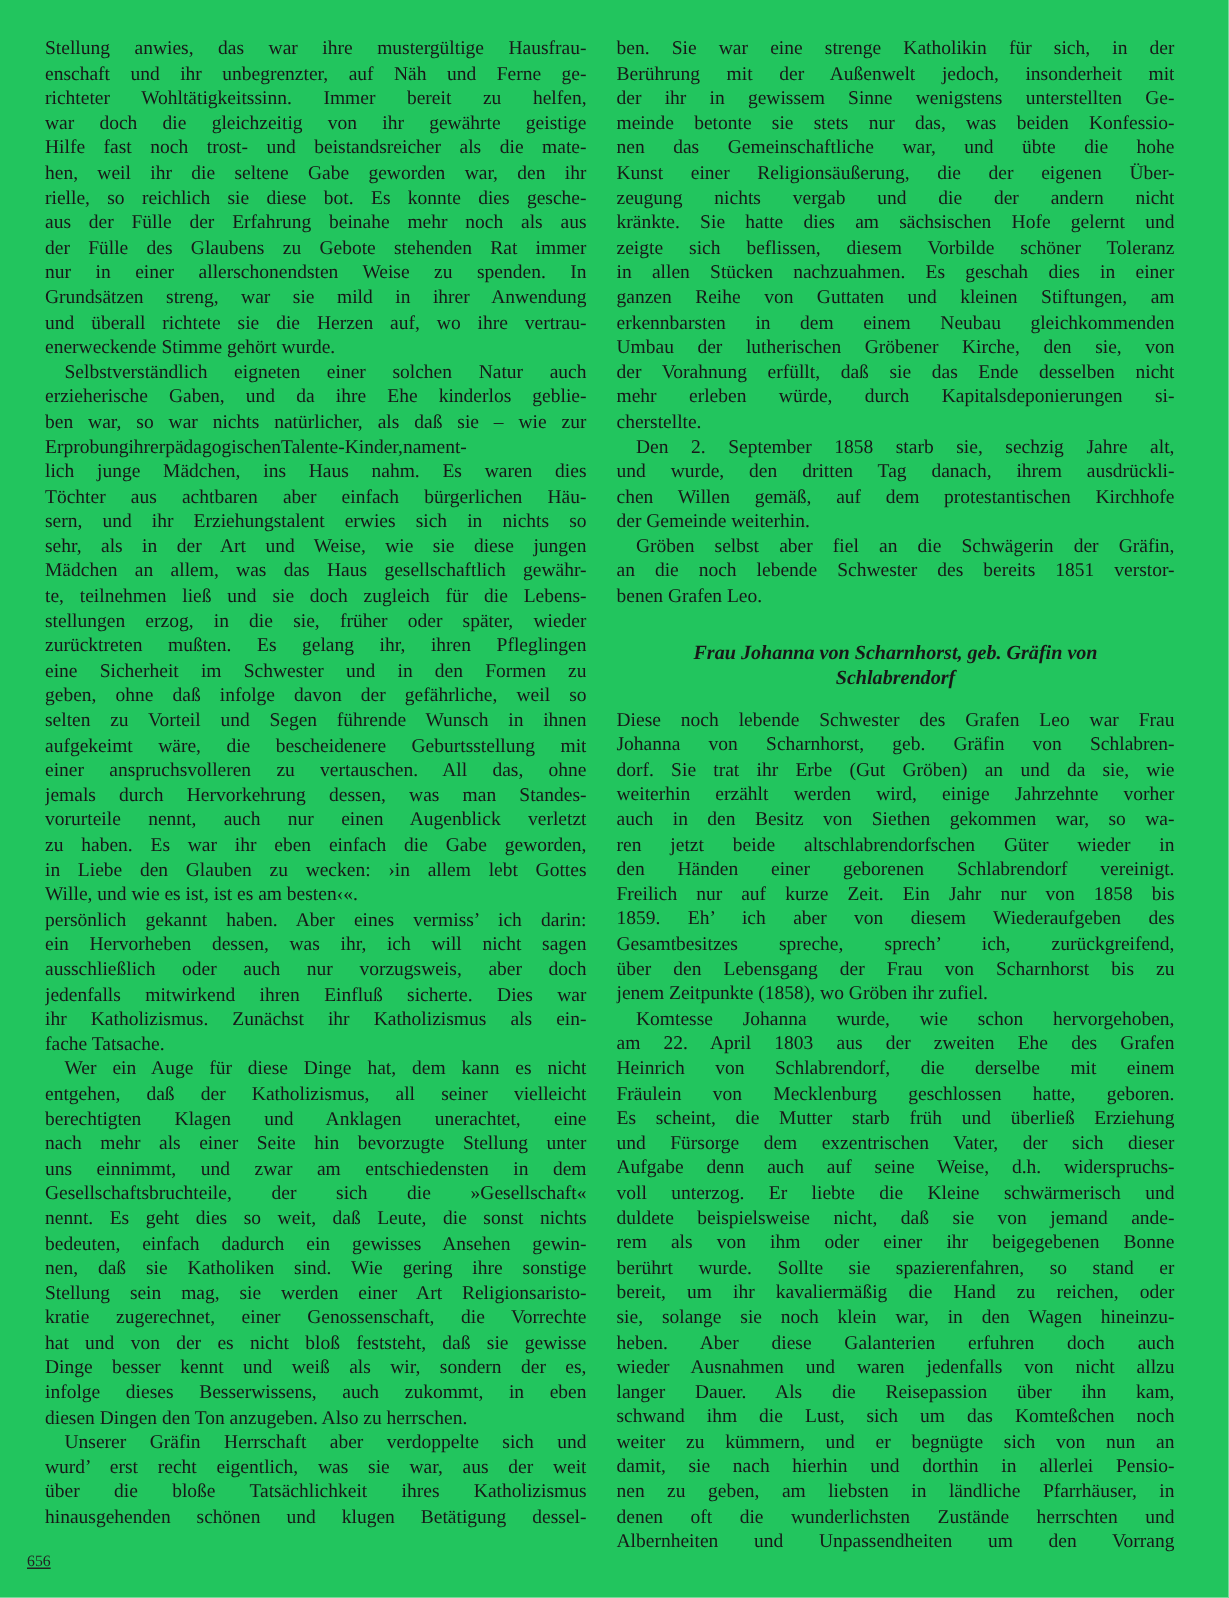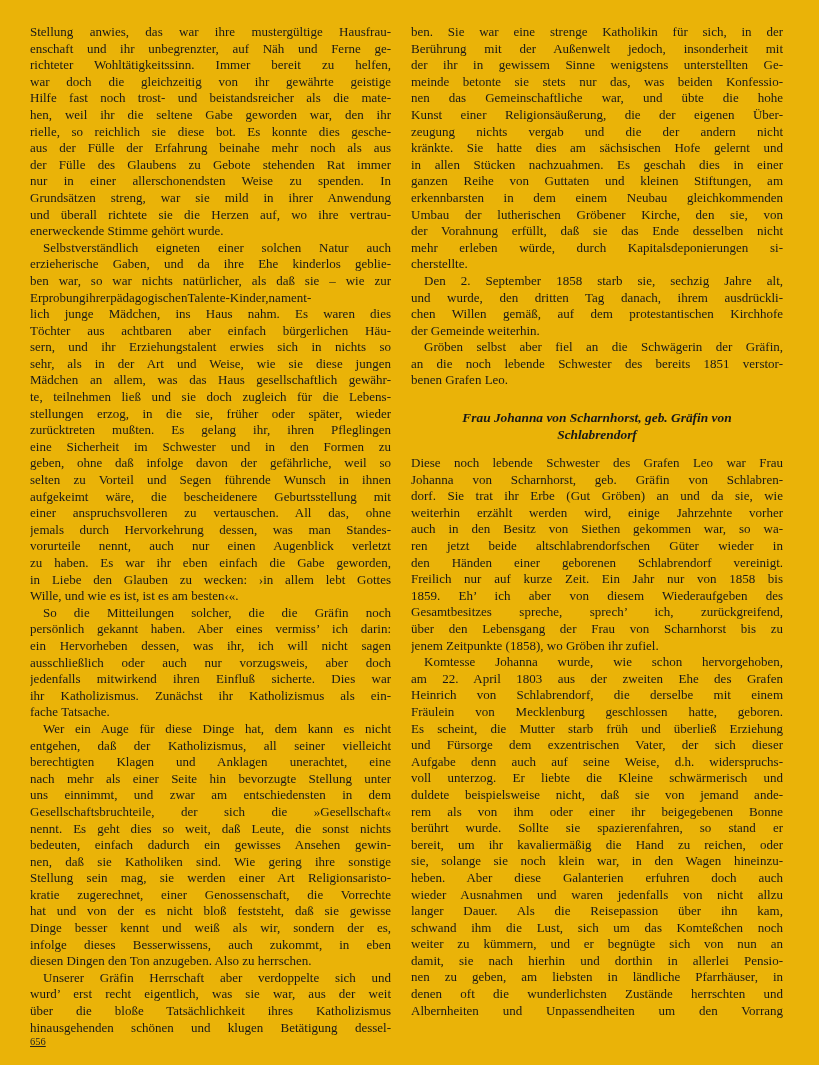--- a/index.html
+++ b/index.html
@@ -11,21 +11,21 @@
     width: 819px;
     height: 1065px;
     position: relative;
     font-family: "Liberation Serif", "DejaVu Serif", serif;
     color: #181818;
     overflow: hidden;
   }
   .page {
     position: absolute;
     inset: 0;
-    background: #eab308;
+    background: #22c55e;
   }
   .col {
     position: absolute;
     top: 24px;
   }
   .col-left {
     left: 30px;
     width: 361px;
   }
   .col-right {
@@ -57,21 +57,21 @@
     font-weight: bold;
     font-style: italic;
   }
   .heading-line {
     font-size: 13.4px;
     line-height: 17px;
     text-align: center;
   }
   .page-number {
     position: absolute;
-    left: 30px;
+    left: 18px;
     top: 1036px;
     font-size: 10.5px;
     line-height: 12px;
     color: #222222;
     text-decoration: underline;
   }
 </style>
 </head>
 <body>
 
@@ -110,21 +110,20 @@
         <div class="line fill">selten zu Vorteil und Segen führende Wunsch in ihnen</div>
         <div class="line fill">aufgekeimt wäre, die bescheidenere Geburtsstellung mit</div>
         <div class="line fill">einer anspruchsvolleren zu vertauschen. All das, ohne</div>
         <div class="line fill">jemals durch Hervorkehrung dessen, was man Standes-</div>
         <div class="line fill">vorurteile nennt, auch nur einen Augenblick verletzt</div>
         <div class="line fill">zu haben. Es war ihr eben einfach die Gabe geworden,</div>
         <div class="line fill">in Liebe den Glauben zu wecken: ›in allem lebt Gottes</div>
         <div class="line">Wille, und wie es ist, ist es am besten‹«.</div>
       </div>
       <div class="para">
-        <div class="line fill indent">So die Mitteilungen solcher, die die Gräfin noch</div>
         <div class="line fill">persönlich gekannt haben. Aber eines vermiss’ ich darin:</div>
         <div class="line fill">ein Hervorheben dessen, was ihr, ich will nicht sagen</div>
         <div class="line fill">ausschließlich oder auch nur vorzugsweis, aber doch</div>
         <div class="line fill">jedenfalls mitwirkend ihren Einfluß sicherte. Dies war</div>
         <div class="line fill">ihr Katholizismus. Zunächst ihr Katholizismus als ein-</div>
         <div class="line">fache Tatsache.</div>
       </div>
       <div class="para">
         <div class="line fill indent">Wer ein Auge für diese Dinge hat, dem kann es nicht</div>
         <div class="line fill">entgehen, daß der Katholizismus, all seiner vielleicht</div>
@@ -152,20 +151,21 @@
   <div class="col col-right" id="col-right">
       <div class="para">
         <div class="line fill">ben. Sie war eine strenge Katholikin für sich, in der</div>
         <div class="line fill">Berührung mit der Außenwelt jedoch, insonderheit mit</div>
         <div class="line fill">der ihr in gewissem Sinne wenigstens unterstellten Ge-</div>
         <div class="line fill">meinde betonte sie stets nur das, was beiden Konfessio-</div>
         <div class="line fill">nen das Gemeinschaftliche war, und übte die hohe</div>
         <div class="line fill">Kunst einer Religionsäußerung, die der eigenen Über-</div>
         <div class="line fill">zeugung nichts vergab und die der andern nicht</div>
         <div class="line fill">kränkte. Sie hatte dies am sächsischen Hofe gelernt und</div>
+        <div class="line fill">zeigte sich beflissen, diesem Vorbilde schöner Toleranz</div>
         <div class="line fill">in allen Stücken nachzuahmen. Es geschah dies in einer</div>
         <div class="line fill">ganzen Reihe von Guttaten und kleinen Stiftungen, am</div>
         <div class="line fill">erkennbarsten in dem einem Neubau gleichkommenden</div>
         <div class="line fill">Umbau der lutherischen Gröbener Kirche, den sie, von</div>
         <div class="line fill">der Vorahnung erfüllt, daß sie das Ende desselben nicht</div>
         <div class="line fill">mehr erleben würde, durch Kapitalsdeponierungen si-</div>
         <div class="line">cherstellte.</div>
       </div>
       <div class="para">
         <div class="line fill indent">Den 2. September 1858 starb sie, sechzig Jahre alt,</div>

